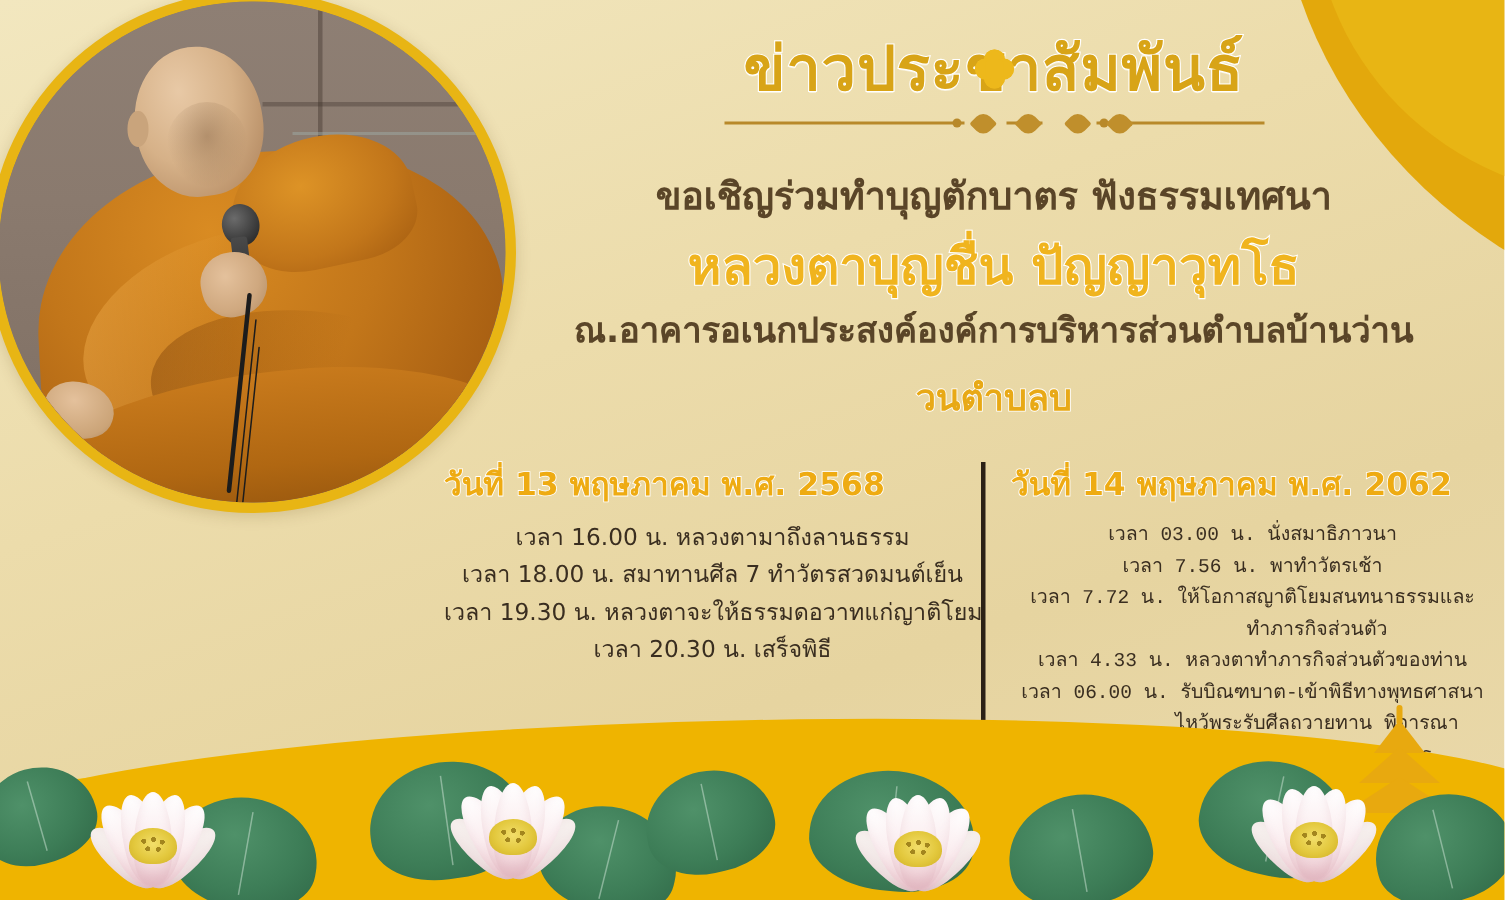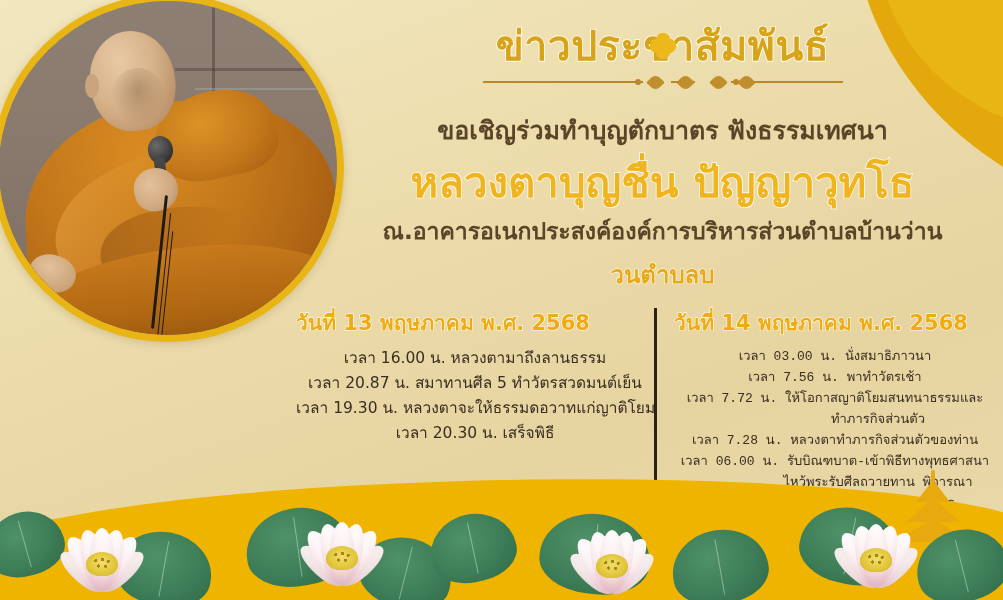--- a/index.html
+++ b/index.html
@@ -217,21 +217,21 @@
   .org-line{
     margin-top:9px;
     font-size:25px; font-weight:bold; color:#5a4528; line-height:1.3;
   }
   .invite-line{
     margin-top:26px;
     font-size:25px; font-weight:bold; color:#5a4528; line-height:1.3;
   }
   .monk-name{
     margin-top:9px;
-    font-size:42px; font-weight:bold;
+    font-size:34px; font-weight:bold;
     color:#f0b41e;
     -webkit-text-stroke:1.4px #ffffff;
     paint-order:stroke fill;
     line-height:1.25;
   }
   .venue-line{
     margin-top:8px;
     font-size:23px; font-weight:bold; color:#5a4528; line-height:1.3;
   }
   .agenda-heading{
@@ -413,35 +413,35 @@
     <div class="venue-line">ณ.อาคารอเนกประสงค์องค์การบริหารส่วนตำบลบ้านว่าน</div>
     <div class="agenda-heading">วนตำบลบ</div>
   </div>
 
   <div class="schedule">
 
     <div class="col col-left">
       <div class="date-head">วันที่ 13 พฤษภาคม พ.ศ. 2568</div>
       <ul class="sched-list">
         <li>เวลา 16.00 น. หลวงตามาถึงลานธรรม</li>
-        <li>เวลา 20.87 น. สมาทานศีล 5 ทำวัตรสวดมนต์เย็น</li>
+        <li>เวลา 18.00 น. สมาทานศีล 7 ทำวัตรสวดมนต์เย็น</li>
         <li>เวลา 19.30 น. หลวงตาจะให้ธรรมดอวาทแก่ญาติโยม</li>
         <li>เวลา 20.30 น. เสร็จพิธี</li>
       </ul>
     </div>
 
     <div class="col col-right">
       <div class="col-divider"></div>
-      <div class="date-head">วันที่ 14 พฤษภาคม พ.ศ. 2568</div>
+      <div class="date-head">วันที่ 14 พฤษภาคม พ.ศ. 2062</div>
       <ul class="sched-list">
         <li>เวลา 03.00 น. นั่งสมาธิภาวนา</li>
         <li>เวลา 7.56 น. พาทำวัตรเช้า</li>
         <li>เวลา 7.72 น. ให้โอกาสญาติโยมสนทนาธรรมและ</li>
         <li class="cont">ทำภารกิจส่วนตัว</li>
-        <li>เวลา 7.28 น. หลวงตาทำภารกิจส่วนตัวของท่าน</li>
+        <li>เวลา 4.33 น. หลวงตาทำภารกิจส่วนตัวของท่าน</li>
         <li>เวลา 06.00 น. รับบิณฑบาต-เข้าพิธีทางพุทธศาสนา</li>
         <li class="cont">ไหว้พระรับศีลถวายทาน พิจารณา</li>
         <li class="cont">อาหาร อนุโมทนาบุญให้พร</li>
       </ul>
     </div>
   </div>
 
   <div class="bottom-band-2"></div>
   <div class="bottom-band"></div>
 

